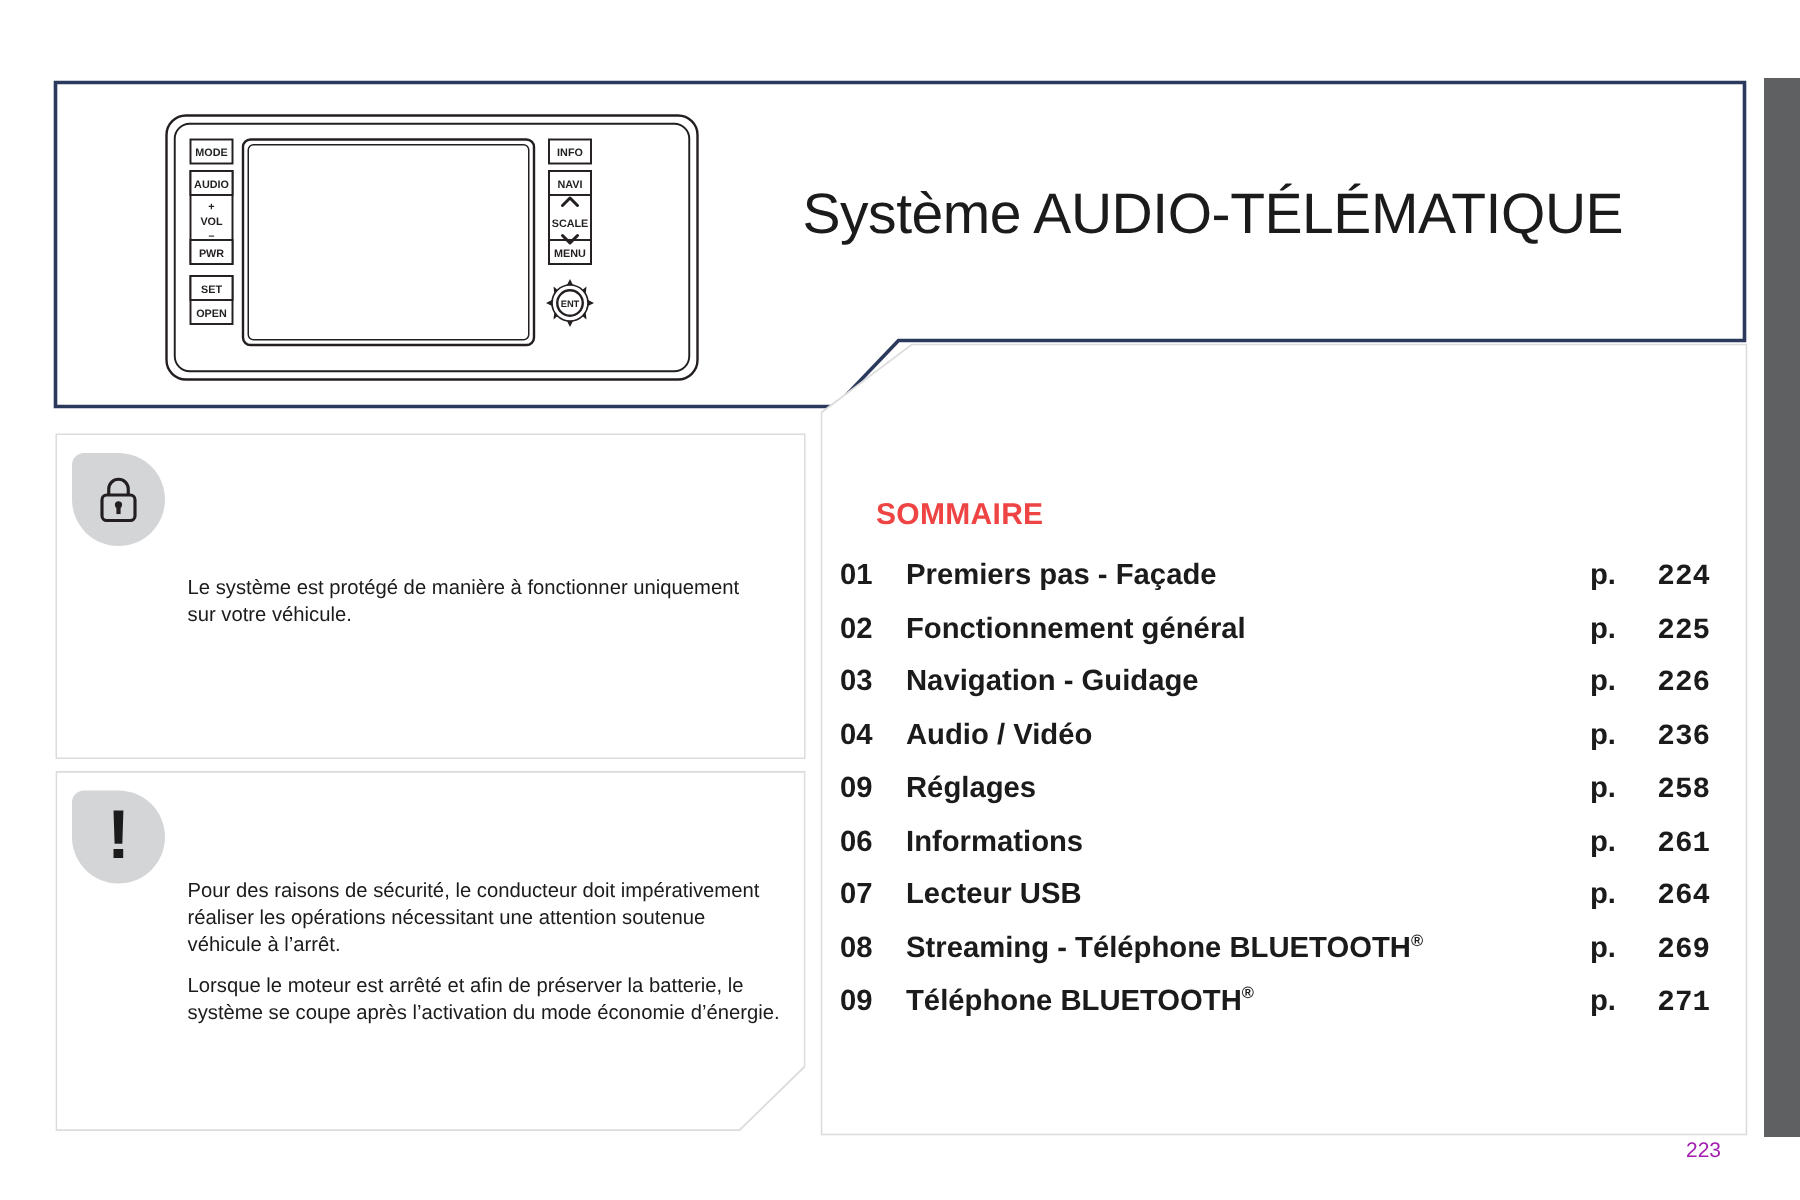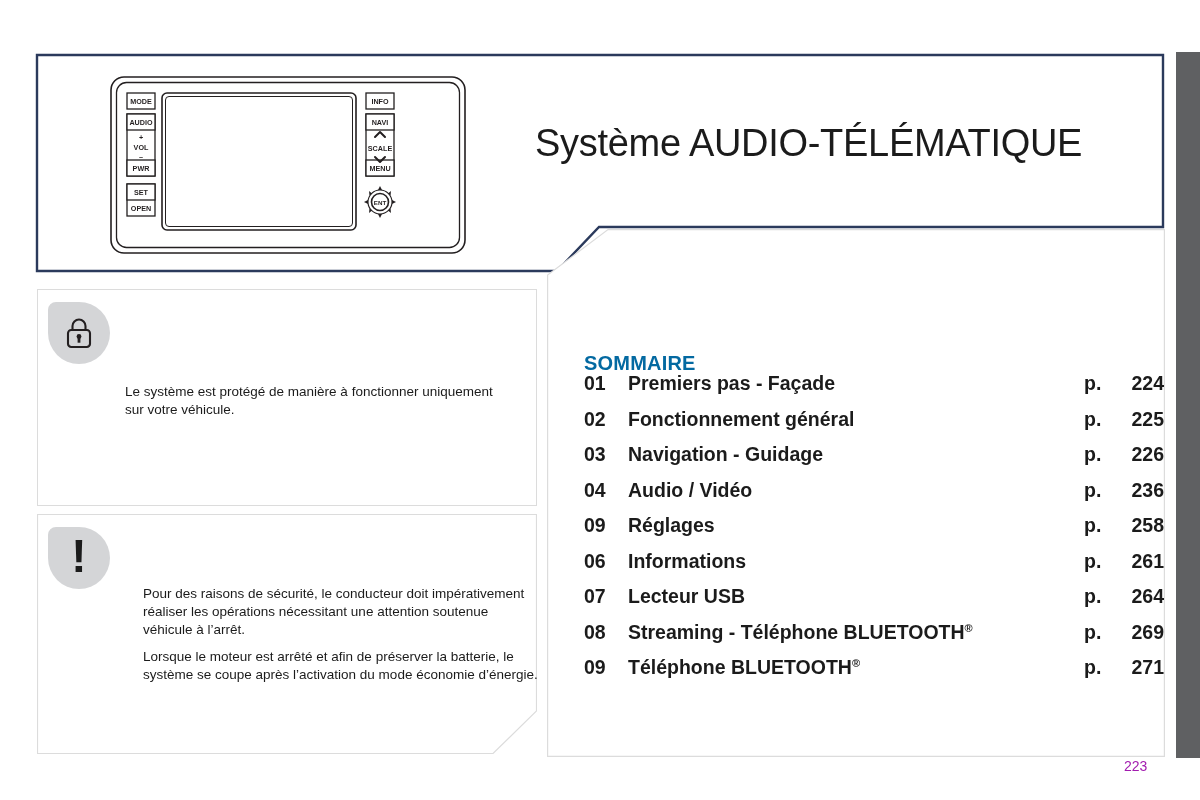--- a/index.html
+++ b/index.html
@@ -101,36 +101,35 @@
     margin-top: -4px;
   }
 
   .note-text {
     position: absolute;
     font-size: 13.5px;
     line-height: 1.33;
     color: #1b1b1b;
   }
   .note-text-1 { left: 125px; top: 383px; width: 390px; }
-  .note-text-2 { left: 143px; top: 585px; width: 395px; }
+  .note-text-2 { left: 125px; top: 585px; width: 395px; }
   .note-text-2 p { margin: 0 0 9px 0; }
   .note-text-2 p:last-child { margin-bottom: 4px; }
   .toc-heading {
     position: absolute;
     left: 584px;
     top: 332px;
     font-size: 20px;
     font-weight: bold;
-    color: #0369a1;
+    color: #ef4444;
     letter-spacing: 0.2px;
-    margin-top: 20px;
   }
   .toc-list {
     position: absolute;
-    left: 584px;
+    left: 560px;
     top: 372px;
     width: 580px;
   }
   .toc-row {
     display: flex;
     align-items: baseline;
     height: 35.5px;
     font-size: 19.5px;
     font-weight: bold;
     color: #1b1b1b;
@@ -145,20 +144,21 @@
   }
   .toc-p {
     flex: 0 0 auto;
     width: 34px;
     text-align: left;
   }
   .toc-page {
     flex: 0 0 auto;
     width: 46px;
     text-align: right;
+    font-family: Liberation Mono, monospace;
   }
   sup.reg {
     font-size: 11px;
     vertical-align: super;
     line-height: 0;
   }
 
   
   .folio {
     position: absolute;

